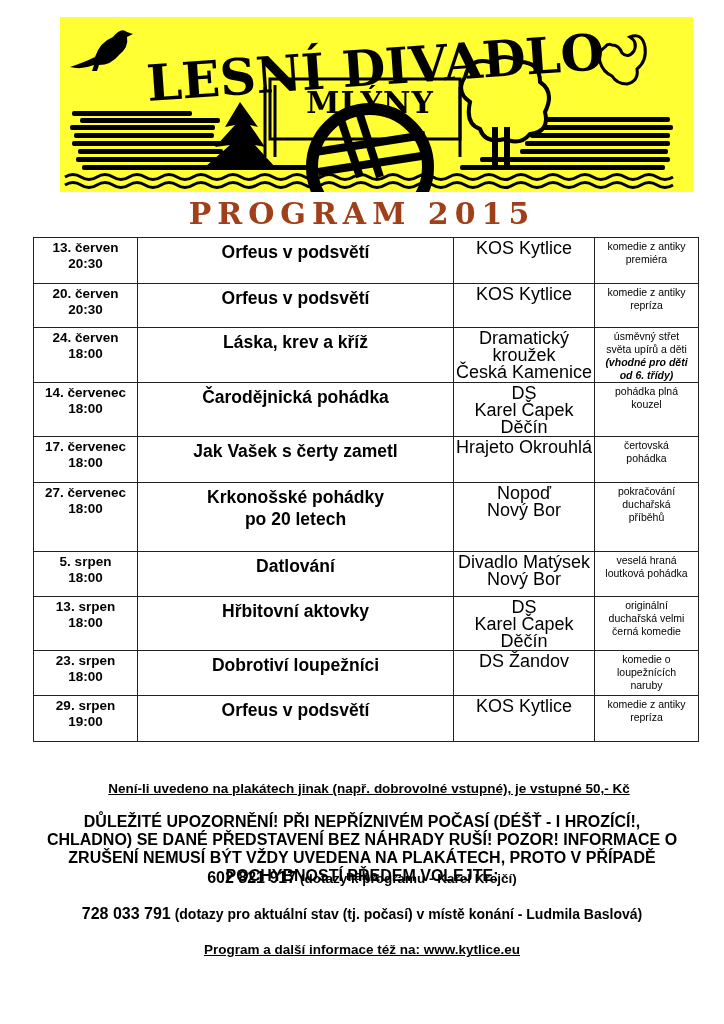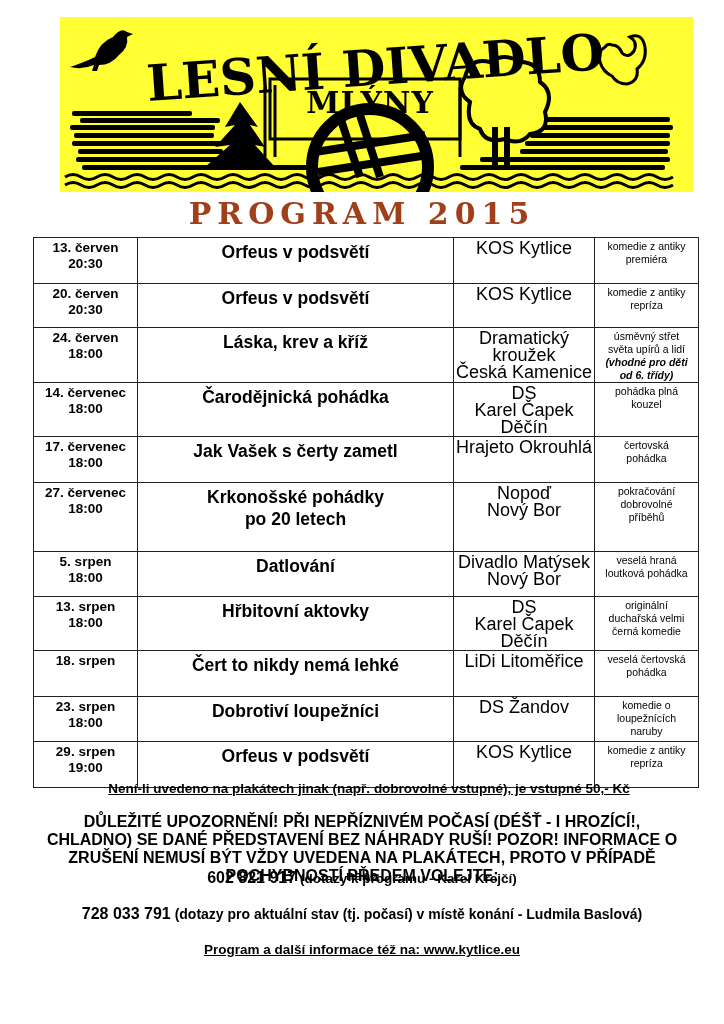--- a/index.html
+++ b/index.html
@@ -157,21 +157,21 @@
         </td>
         <td class="cell-title">
           <span class="line">Láska, krev a kříž</span>
         </td>
         <td class="cell-ens">
           <span class="line">Dramatický kroužek</span>
           <span class="line">Česká Kamenice</span>
         </td>
         <td class="cell-note">
           <span class="line">úsměvný střet</span>
-          <span class="line">světa upírů a lidí</span>
+          <span class="line">světa upírů a děti</span>
           <span class="line note-em">(vhodné pro děti</span>
           <span class="line note-em">od 6. třídy)</span>
         </td>
       </tr>
       <tr style="height: 46px;">
         <td class="cell-date">
           <span class="line">14. červenec</span>
           <span class="line">18:00</span>
         </td>
         <td class="cell-title">
@@ -210,21 +210,21 @@
         <td class="cell-title">
           <span class="line">Krkonošské pohádky</span>
           <span class="line">po 20 letech</span>
         </td>
         <td class="cell-ens">
           <span class="line">Nopoď</span>
           <span class="line">Nový Bor</span>
         </td>
         <td class="cell-note">
           <span class="line">pokračování</span>
-          <span class="line">dobrovolné</span>
+          <span class="line">duchařská</span>
           <span class="line">příběhů</span>
         </td>
       </tr>
       <tr style="height: 45px;">
         <td class="cell-date">
           <span class="line">5. srpen</span>
           <span class="line">18:00</span>
         </td>
         <td class="cell-title">
           <span class="line">Datlování</span>
@@ -247,35 +247,20 @@
           <span class="line">Hřbitovní aktovky</span>
         </td>
         <td class="cell-ens">
           <span class="line">DS</span>
           <span class="line">Karel Čapek Děčín</span>
         </td>
         <td class="cell-note">
           <span class="line">originální</span>
           <span class="line">duchařská velmi</span>
           <span class="line">černá komedie</span>
-        </td>
-      </tr>
-      <tr style="height: 46px;">
-        <td class="cell-date">
-          <span class="line">18. srpen</span>
-        </td>
-        <td class="cell-title">
-          <span class="line">Čert to nikdy nemá lehké</span>
-        </td>
-        <td class="cell-ens">
-          <span class="line">LiDi Litoměřice</span>
-        </td>
-        <td class="cell-note">
-          <span class="line">veselá čertovská</span>
-          <span class="line">pohádka</span>
         </td>
       </tr>
       <tr style="height: 45px;">
         <td class="cell-date">
           <span class="line">23. srpen</span>
           <span class="line">18:00</span>
         </td>
         <td class="cell-title">
           <span class="line">Dobrotiví loupežníci</span>
         </td>

